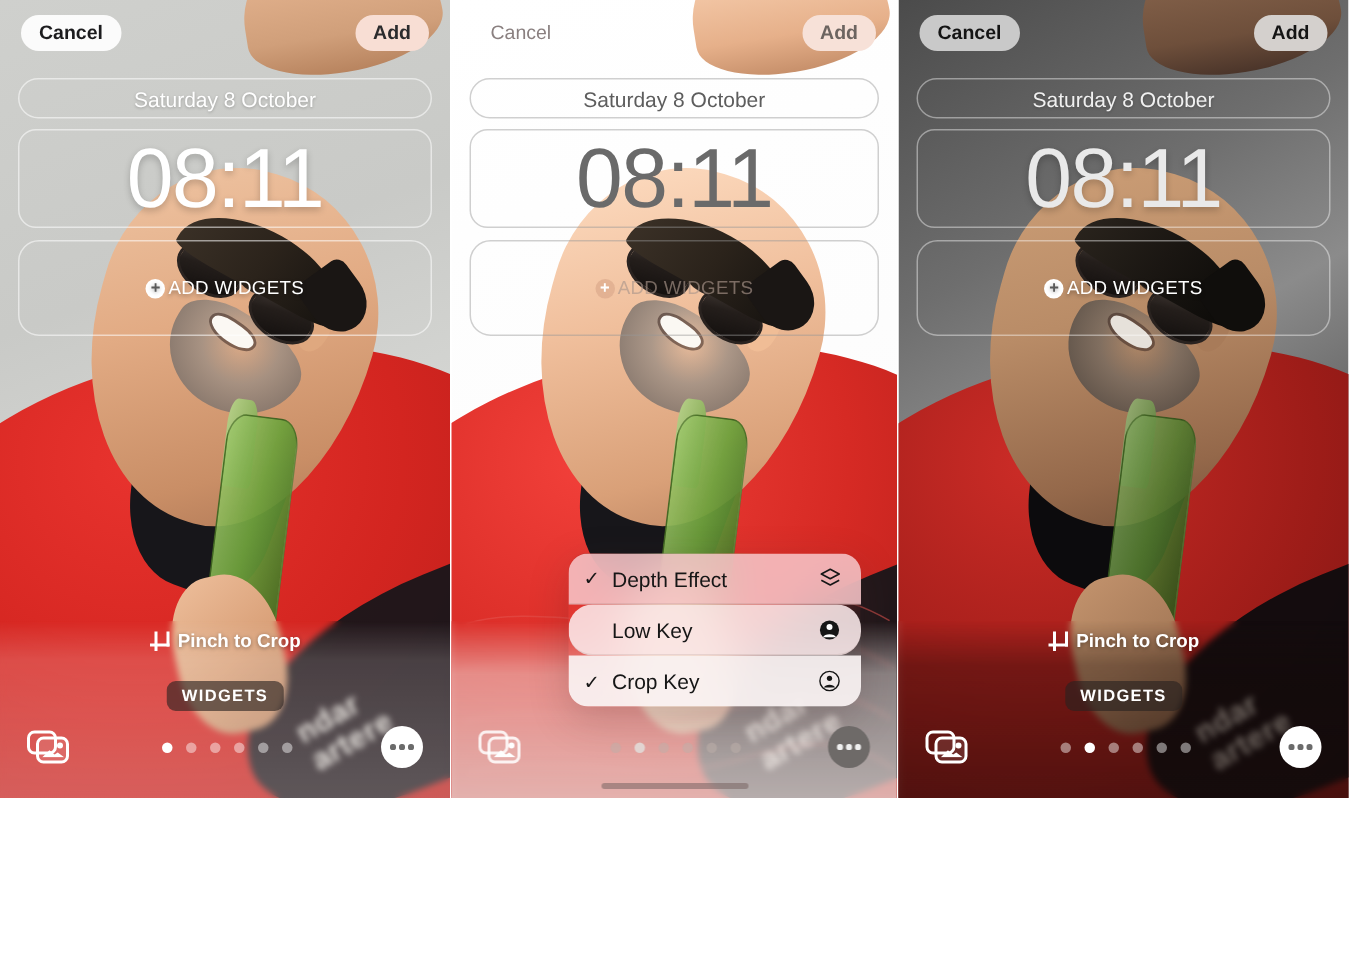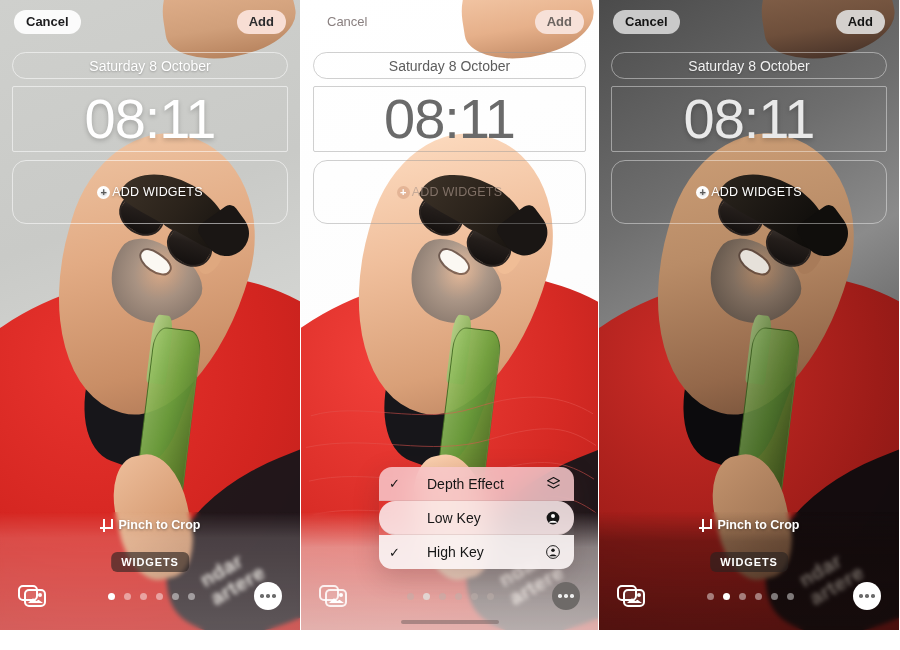--- a/index.html
+++ b/index.html
@@ -10,21 +10,21 @@
     overflow: hidden;
   }
   .stage {
     position: relative;
     width: 900px; height: 650px;
     display: flex;
     background: #ffffff;
   }
   .panel {
     position: relative;
-    width: 300px; height: 630px;
+    width: 300px; height: 532px;
     overflow: hidden;
     flex: 0 0 300px;
   }
   .panel.p2 { width: 299px; flex: 0 0 299px; border-left: 1px solid #fff; border-right: 1px solid #fff; }
 
   
   .photo { position: absolute; inset: 0; overflow: hidden; }
 
   .bg-wash { position: absolute; inset: 0; }
   .p1 .bg-wash { background: linear-gradient(160deg,#cfd0cd 0%,#c9cac7 35%,#d5d6d3 60%,#cdcecb 100%); }
@@ -285,21 +285,21 @@
     color: #ffffff;
     text-shadow: 0 1px 2px rgba(0,0,0,.25);
   }
   .p2 .datebox { border-color: rgba(150,150,150,.45); color: #5d5d5d; text-shadow: none; }
   .p3 .datebox { border-color: rgba(255,255,255,.42); color: #f0f0f0; }
 
   .clockbox {
     position: absolute;
     top: 86px; left: 12px; right: 12px;
     height: 66px;
-    border-radius: 2px;
+    border-radius: 12px;
     border: 1px solid rgba(255,255,255,.55);
     display: flex; align-items: center; justify-content: center;
   }
   .p2 .clockbox { border-color: rgba(150,150,150,.45); }
   .p3 .clockbox { border-color: rgba(255,255,255,.42); }
   .clock {
     font-size: 56px;
     font-weight: 300;
     letter-spacing: -1px;
     color: #ffffff;
@@ -427,21 +427,21 @@
     font-size: 14px;
     color: #161616;
     gap: 7px;
     border-bottom: 1px solid rgba(150,120,120,.18);
   }
   .ctx-row:last-child { border-bottom: 0; }
   .ctx-row.r0 { background: rgba(247,199,203,.86); }
   .ctx-row.r1 { background: rgba(250,233,235,.88); border-radius: 16px; }
   .ctx-row.r2 { background: rgba(250,243,243,.92); }
   .ctx-check { width: 12px; font-size: 13px; color: #161616; line-height: 1; }
-  .ctx-label { flex: 1; margin-left: 19px; }
+  .ctx-label { flex: 1; }
   .ctx-ic { width: 18px; height: 18px; display: flex; align-items: center; justify-content: center; }
 
   .home-ind {
     position: absolute;
     bottom: 6px; left: 50%; transform: translateX(-50%);
     width: 98px; height: 4px; border-radius: 3px;
     background: rgba(120,100,98,.55);
   }
 </style>
 </head>
@@ -600,21 +600,21 @@
           <span class="ctx-ic">
             <svg viewBox="0 0 20 20" width="16" height="16">
               <circle cx="10" cy="10" r="8" fill="#161616"></circle>
               <circle cx="10" cy="7.6" r="2.5" fill="#fff"></circle>
               <path d="M4.6 16 C5.6 12.6 14.4 12.6 15.4 16 Z" fill="#fff"></path>
             </svg>
           </span>
         </div>
         <div class="ctx-row r2">
           <span class="ctx-check">✓</span>
-          <span class="ctx-label">High Key</span>
+          <span class="ctx-label">Crop Key</span>
           <span class="ctx-ic">
             <svg viewBox="0 0 20 20" width="16" height="16">
               <circle cx="10" cy="10" r="8" fill="none" stroke="#161616" stroke-width="1.2"></circle>
               <circle cx="10" cy="7.8" r="2.2" fill="#161616"></circle>
               <path d="M5.4 15.4 C6.4 12.3 13.6 12.3 14.6 15.4 Z" fill="#161616"></path>
             </svg>
           </span>
         </div>
       </div>
 

